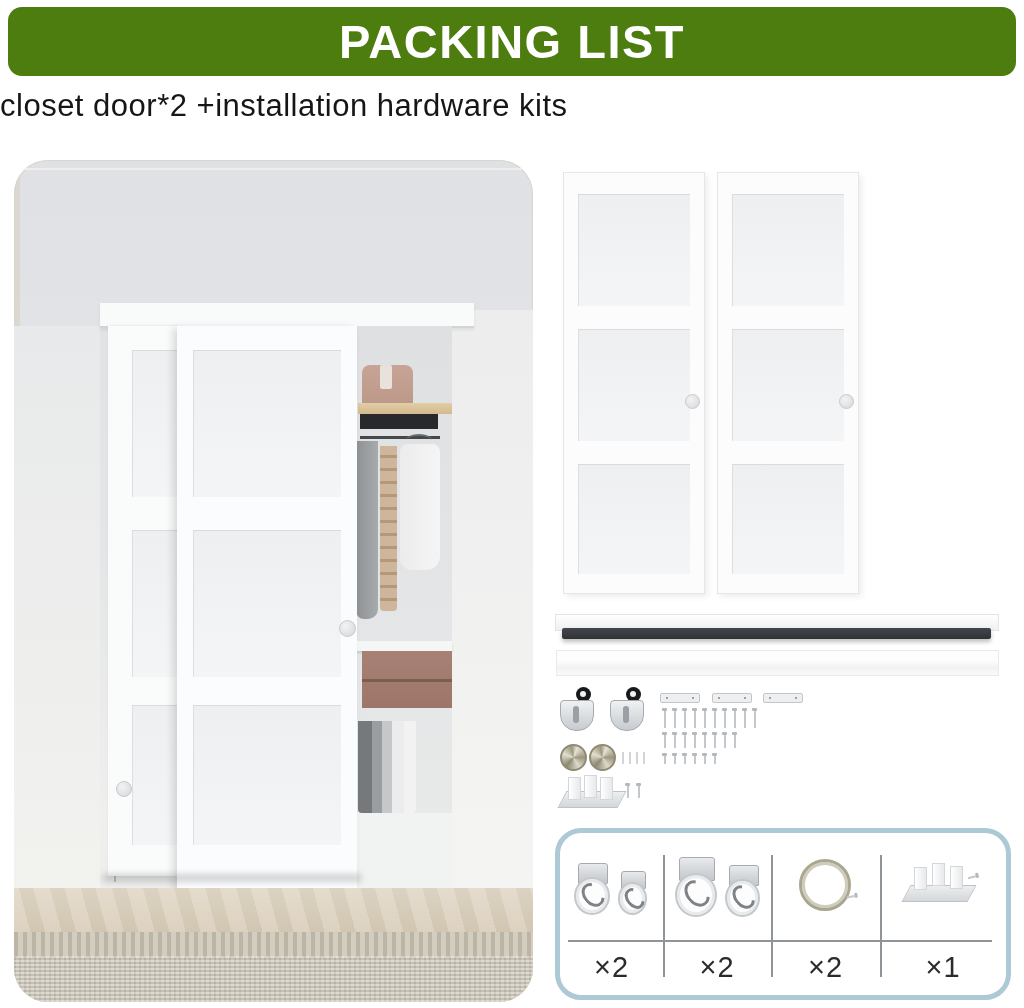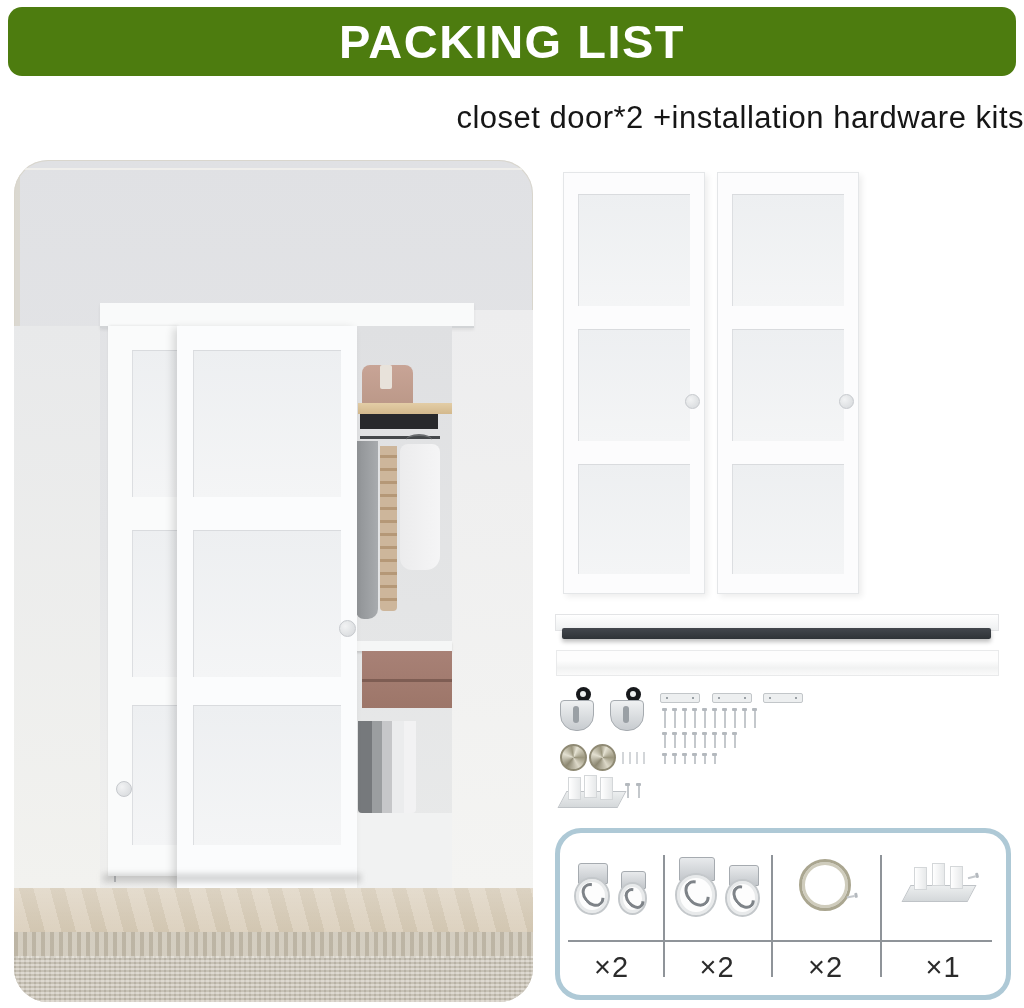--- a/index.html
+++ b/index.html
@@ -4,21 +4,21 @@
 <style>
   html,body{margin:0;padding:0;background:#ffffff;}
   body{width:1024px;height:1008px;position:relative;overflow:hidden;
        font-family:"Liberation Sans", sans-serif;}
   .abs{position:absolute;}
 
   
   .banner{left:8px;top:7px;width:1008px;height:69px;background:#4d7c0f;border-radius:14px;
           display:flex;align-items:center;justify-content:center;}
   .banner-title{color:#ffffff;font-size:47px;font-weight:800;letter-spacing:1.5px;}
-  .subtitle{left:0;top:88px;width:1024px;text-align:right;font-size:31px;color:#161616;letter-spacing:.5px;margin-top:12px;}
+  .subtitle{left:0;top:88px;width:1024px;text-align:left;font-size:31px;color:#161616;letter-spacing:.5px;}
 
   
   .photo-card{left:14px;top:160px;width:519px;height:842px;border-radius:34px;overflow:hidden;
               background:linear-gradient(180deg,#e0e1e4 0%,#e4e5e7 45%,#efefee 78%,#ececea 100%);
               box-shadow:inset 0 0 0 1px #d9d6cd;}
   .card-edge{left:0;top:0;width:6px;height:842px;background:#d8d4c9;opacity:.75;}
   .card-topline{left:6px;top:8px;width:505px;height:2px;background:#f2f1ec;opacity:.8;}
 
   .lintel{left:86px;top:143px;width:374px;height:23px;background:#f9fafa;border-bottom:2px solid #d2d4d6;
           box-shadow:0 2px 3px rgba(0,0,0,.07);}

